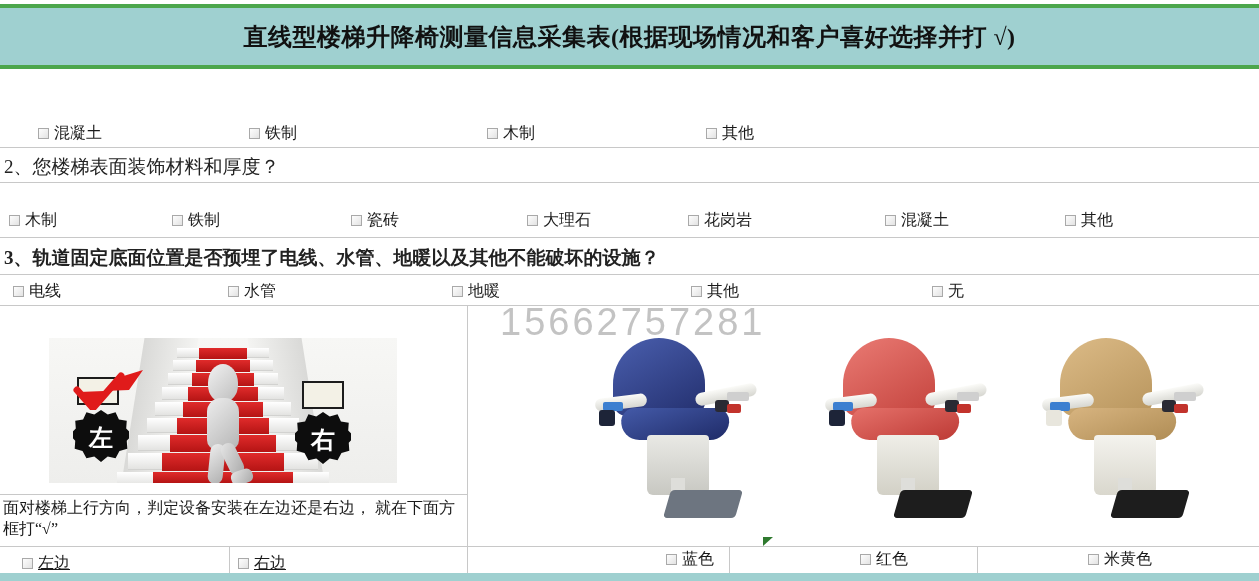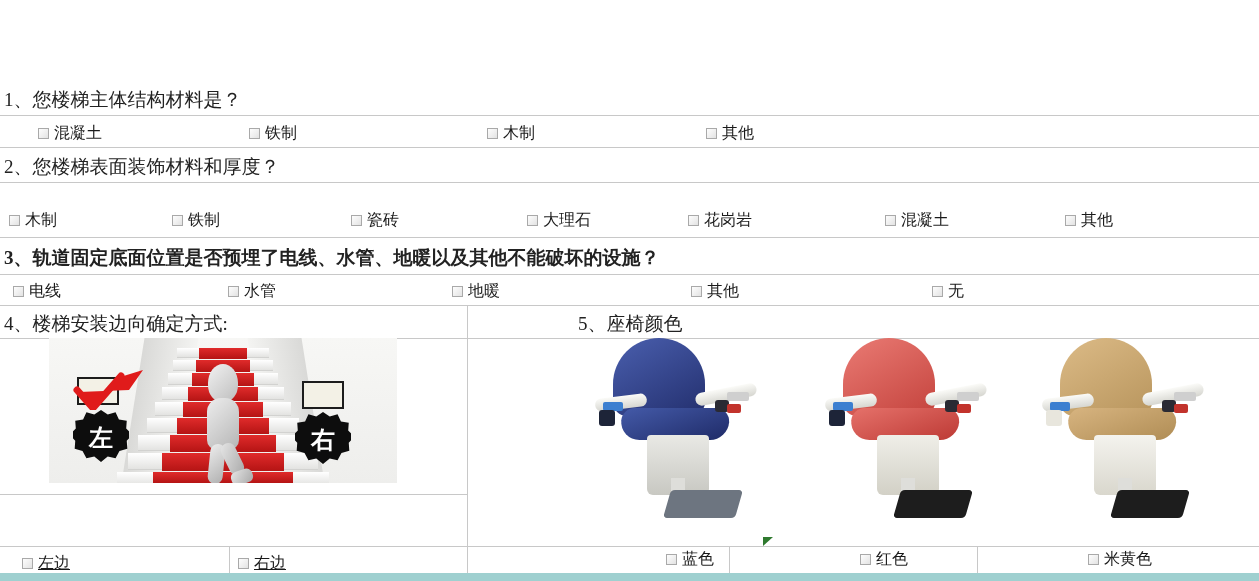--- a/index.html
+++ b/index.html
@@ -135,27 +135,27 @@
   .green-nub{position:absolute;left:763px;top:537px;width:10px;height:9px;
      background:#2f7a2f;clip-path:polygon(0 0,100% 0,0 100%);}
   .corner-nub{position:absolute;left:0;top:117px;width:9px;height:10px;
      background:#2f7a2f;clip-path:polygon(0 0,100% 0,0 100%);}
 </style>
 </head>
 <body>
 
 <div class="sheet">
 
+  <div class="title-wrap">
+    <div class="title-text">直线型楼梯升降椅测量信息采集表(根据现场情况和客户喜好选择并打 √)</div>
+  </div>
 
   <div class="wm wm-cn">金来机械</div>
   <div class="wm wm-tel">15662757281</div>
 
-  <div class="row" style="top:81px;height:35px;">
-    <div class="q-text" style="top:6px;">1、您楼梯主体结构材料是？</div>
-  </div>
   <div class="corner-nub"></div>
   <div class="row" style="top:116px;height:32px;">
     <div class="opt" style="left:38px;top:7px;">
       <span class="cb"></span><span class="lbl">混凝土</span>
     </div>
     <div class="opt" style="left:249px;top:7px;">
       <span class="cb"></span><span class="lbl">铁制</span>
     </div>
     <div class="opt" style="left:487px;top:7px;">
       <span class="cb"></span><span class="lbl">木制</span>
@@ -206,24 +206,20 @@
       <span class="cb"></span><span class="lbl">地暖</span>
     </div>
     <div class="opt" style="left:691px;top:6px;">
       <span class="cb"></span><span class="lbl">其他</span>
     </div>
     <div class="opt" style="left:932px;top:6px;">
       <span class="cb"></span><span class="lbl">无</span>
     </div>
   </div>
 
-  <div class="row" style="top:306px;height:33px;border-bottom:1px solid #c8c8c8;">
-    <div class="q-text" style="top:5px;">4、楼梯安装边向确定方式:</div>
-    <div class="q-text" style="left:578px;top:5px;">5、座椅颜色</div>
-  </div>
 
   <div class="vdiv"></div>
 
   <div class="stairs-box">
     <div class="st-grad"></div>
     <div class="st-wallL"></div>
     <div class="st-wallR"></div>
 
     <div class="step" style="left:128px;top:10px;width:92px;height:9px;"></div>
     <div class="step" style="left:124px;top:22px;width:100px;height:10px;"></div>
@@ -264,20 +260,21 @@
 
     <div class="tickbox" style="left:253px;top:43px;"></div>
     <div class="badge" style="left:246px;top:74px;">
       <span>右</span>
     </div>
   </div>
 
   <div class="cell-div" style="left:467px;top:483px;height:1px;width:0;"></div>
   <div style="position:absolute;left:0;top:494px;width:467px;height:1px;background:#c8c8c8;"></div>
 
+  <div class="note">面对楼梯上行方向，判定设备安装在左边还是右边， 就在下面方框打“√”</div>
 
   <div style="position:absolute;left:0;top:546px;width:467px;height:1px;background:#c8c8c8;"></div>
   <div class="cell-div" style="left:229px;top:547px;height:27px;"></div>
 
   <div class="opt u" style="left:22px;top:553px;">
     <span class="cb"></span><span class="lbl">左边</span>
   </div>
   <div class="opt u" style="left:238px;top:553px;">
     <span class="cb"></span><span class="lbl">右边</span>
   </div>

